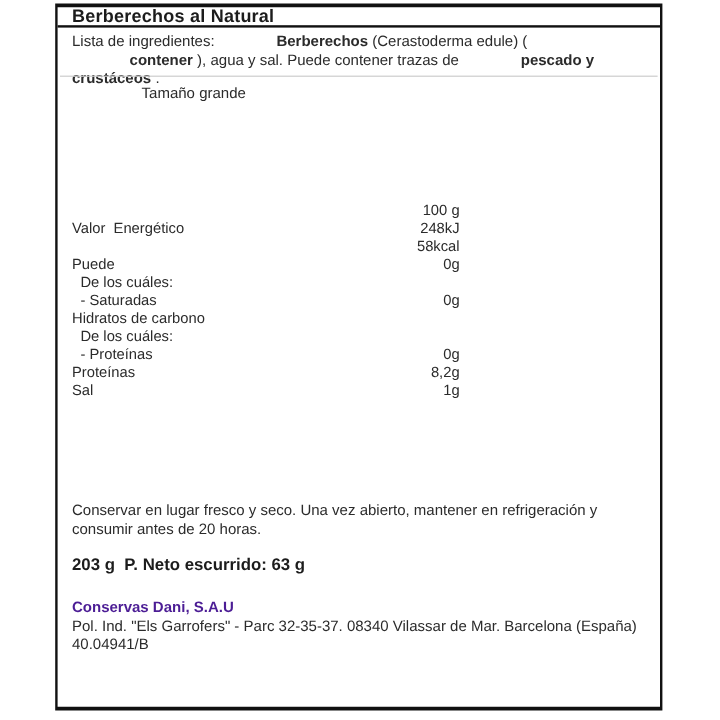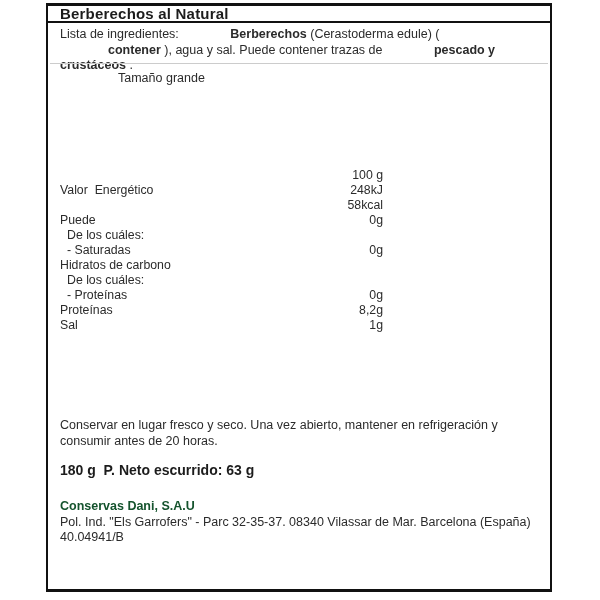--- a/index.html
+++ b/index.html
@@ -51,21 +51,21 @@
   }
   .net-weight {
     position: absolute; left: 12px; top: 456px;
     font-size: 14px; line-height: 17px; font-weight: bold; color: #1c1c1c;
     white-space: pre-wrap;
   }
   .manufacturer {
     position: absolute; left: 12px; top: 493px; width: 480px;
     font-size: 12.5px; line-height: 15.5px;
   }
-  .manufacturer .name { font-weight: bold; color: #14532d; }
+  .manufacturer .name { font-weight: bold; color: #4c1d95; }
 </style>
 </head>
 <body>
 
 <div class="page">
   <div class="box">
 
     <div class="header">
       <div class="title">Berberechos al Natural</div>
     </div>
@@ -90,21 +90,21 @@
           <div class="n-row"><span class="lab">Hidratos de carbono</span></div>
           <div class="n-row indent"><span class="lab">De los cuáles:</span><span class="val"></span></div>
           <div class="n-row indent"><span class="lab">- Proteínas</span><span class="val">0g</span></div>
           <div class="n-row"><span class="lab">Proteínas</span><span class="val">8,2g</span></div>
           <div class="n-row"><span class="lab">Sal</span><span class="val">1g</span></div>
         </div>
     </div>
 
     <p class="storage">Conservar en lugar fresco y seco. Una vez abierto, mantener en refrigeración y consumir antes de 20 horas.</p>
 
-    <div class="net-weight">180 g  P. Neto escurrido: 63 g</div>
+    <div class="net-weight">203 g  P. Neto escurrido: 63 g</div>
 
     <div class="manufacturer">
       <div class="name">Conservas Dani, S.A.U</div>
       <div class="addr">Pol. Ind. "Els Garrofers" - Parc 32-35-37. 08340 Vilassar de Mar. Barcelona (España)</div>
       <div class="reg">40.04941/B</div>
     </div>
 
   </div>
 </div>
 

